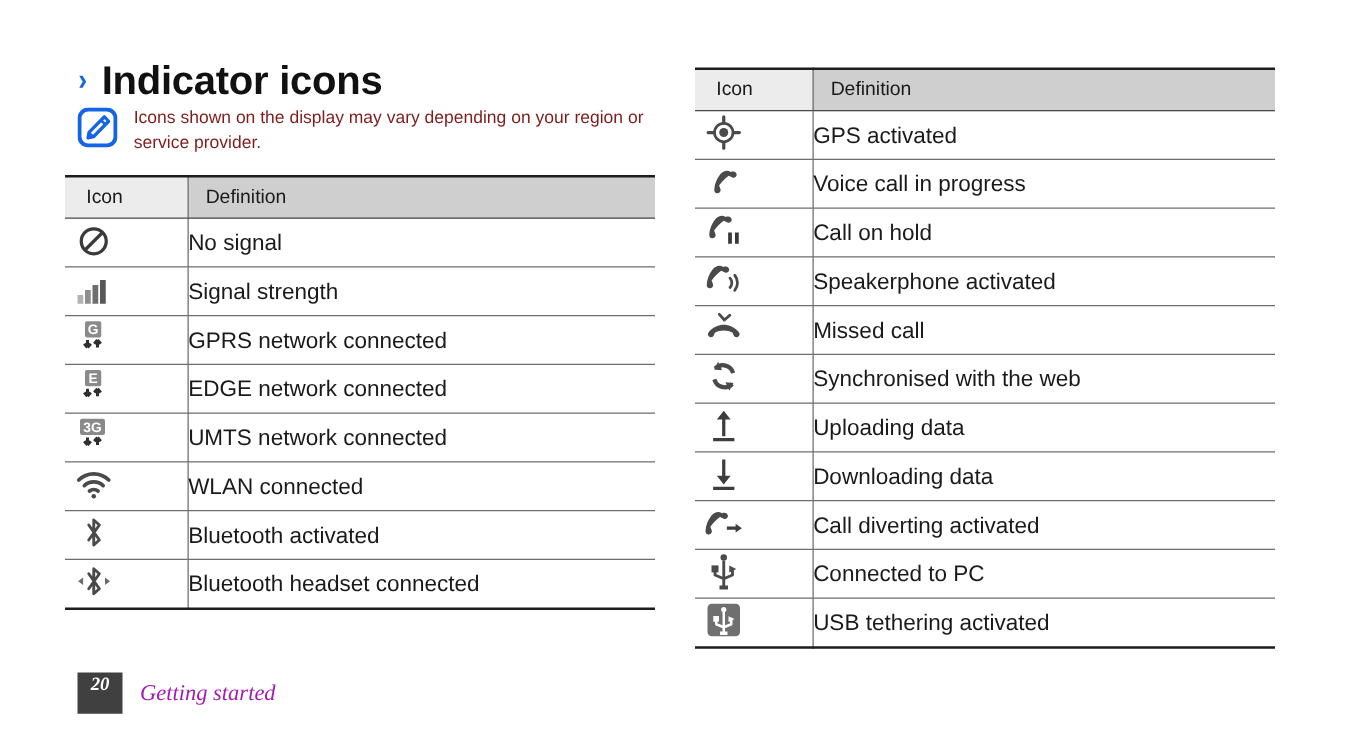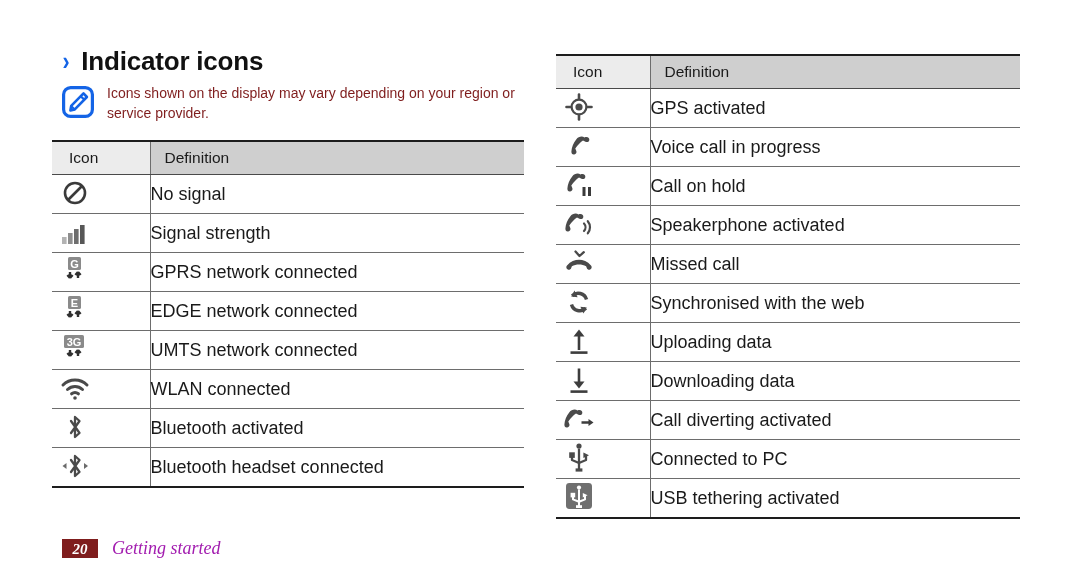--- a/index.html
+++ b/index.html
@@ -16,21 +16,21 @@
   
   .heading{
     position:absolute;left:62px;top:46px;
     display:flex;align-items:center;gap:11px;
   }
   .chev{
     color:#1464e6;font-size:25px;font-weight:bold;line-height:1;
     transform:scaleX(0.85);
   }
   .heading-title{
-    font-size:26px;font-weight:bold;letter-spacing:-0.2px;color:#111;
+    font-size:32px;font-weight:bold;letter-spacing:-0.2px;color:#111;
   }
 
   
   .note{
     position:absolute;left:62px;top:84px;
     display:flex;align-items:flex-start;gap:13px;width:470px;
   }
   .note-icon{flex:0 0 auto;width:32px;height:32px;margin-top:2px;}
   .note-text{
     font-size:14px;line-height:1.42;color:#7f1d1d;
@@ -94,23 +94,23 @@
     width:46px;height:30px;
   }
   .glyph svg{display:block;}
 
   
   .footer{
     position:absolute;left:62px;top:538px;
     display:flex;align-items:center;gap:14px;
   }
   .pagenum{
-    background:#7f1d1d;color:#ffffff;
+    background:#404040;color:#ffffff;
     font-size:15px;font-style:italic;font-weight:bold;
-    padding:2px 9px 0 9px;
+    padding:2px 9px 14px 9px;
     min-width:18px;text-align:center;
     font-family:"Liberation Serif", serif;
   }
   .footer-label{
     color:#a21caf;font-size:18px;font-style:italic;
     font-family:"Liberation Serif", serif;
   }
 </style>
 </head>
 <body>

